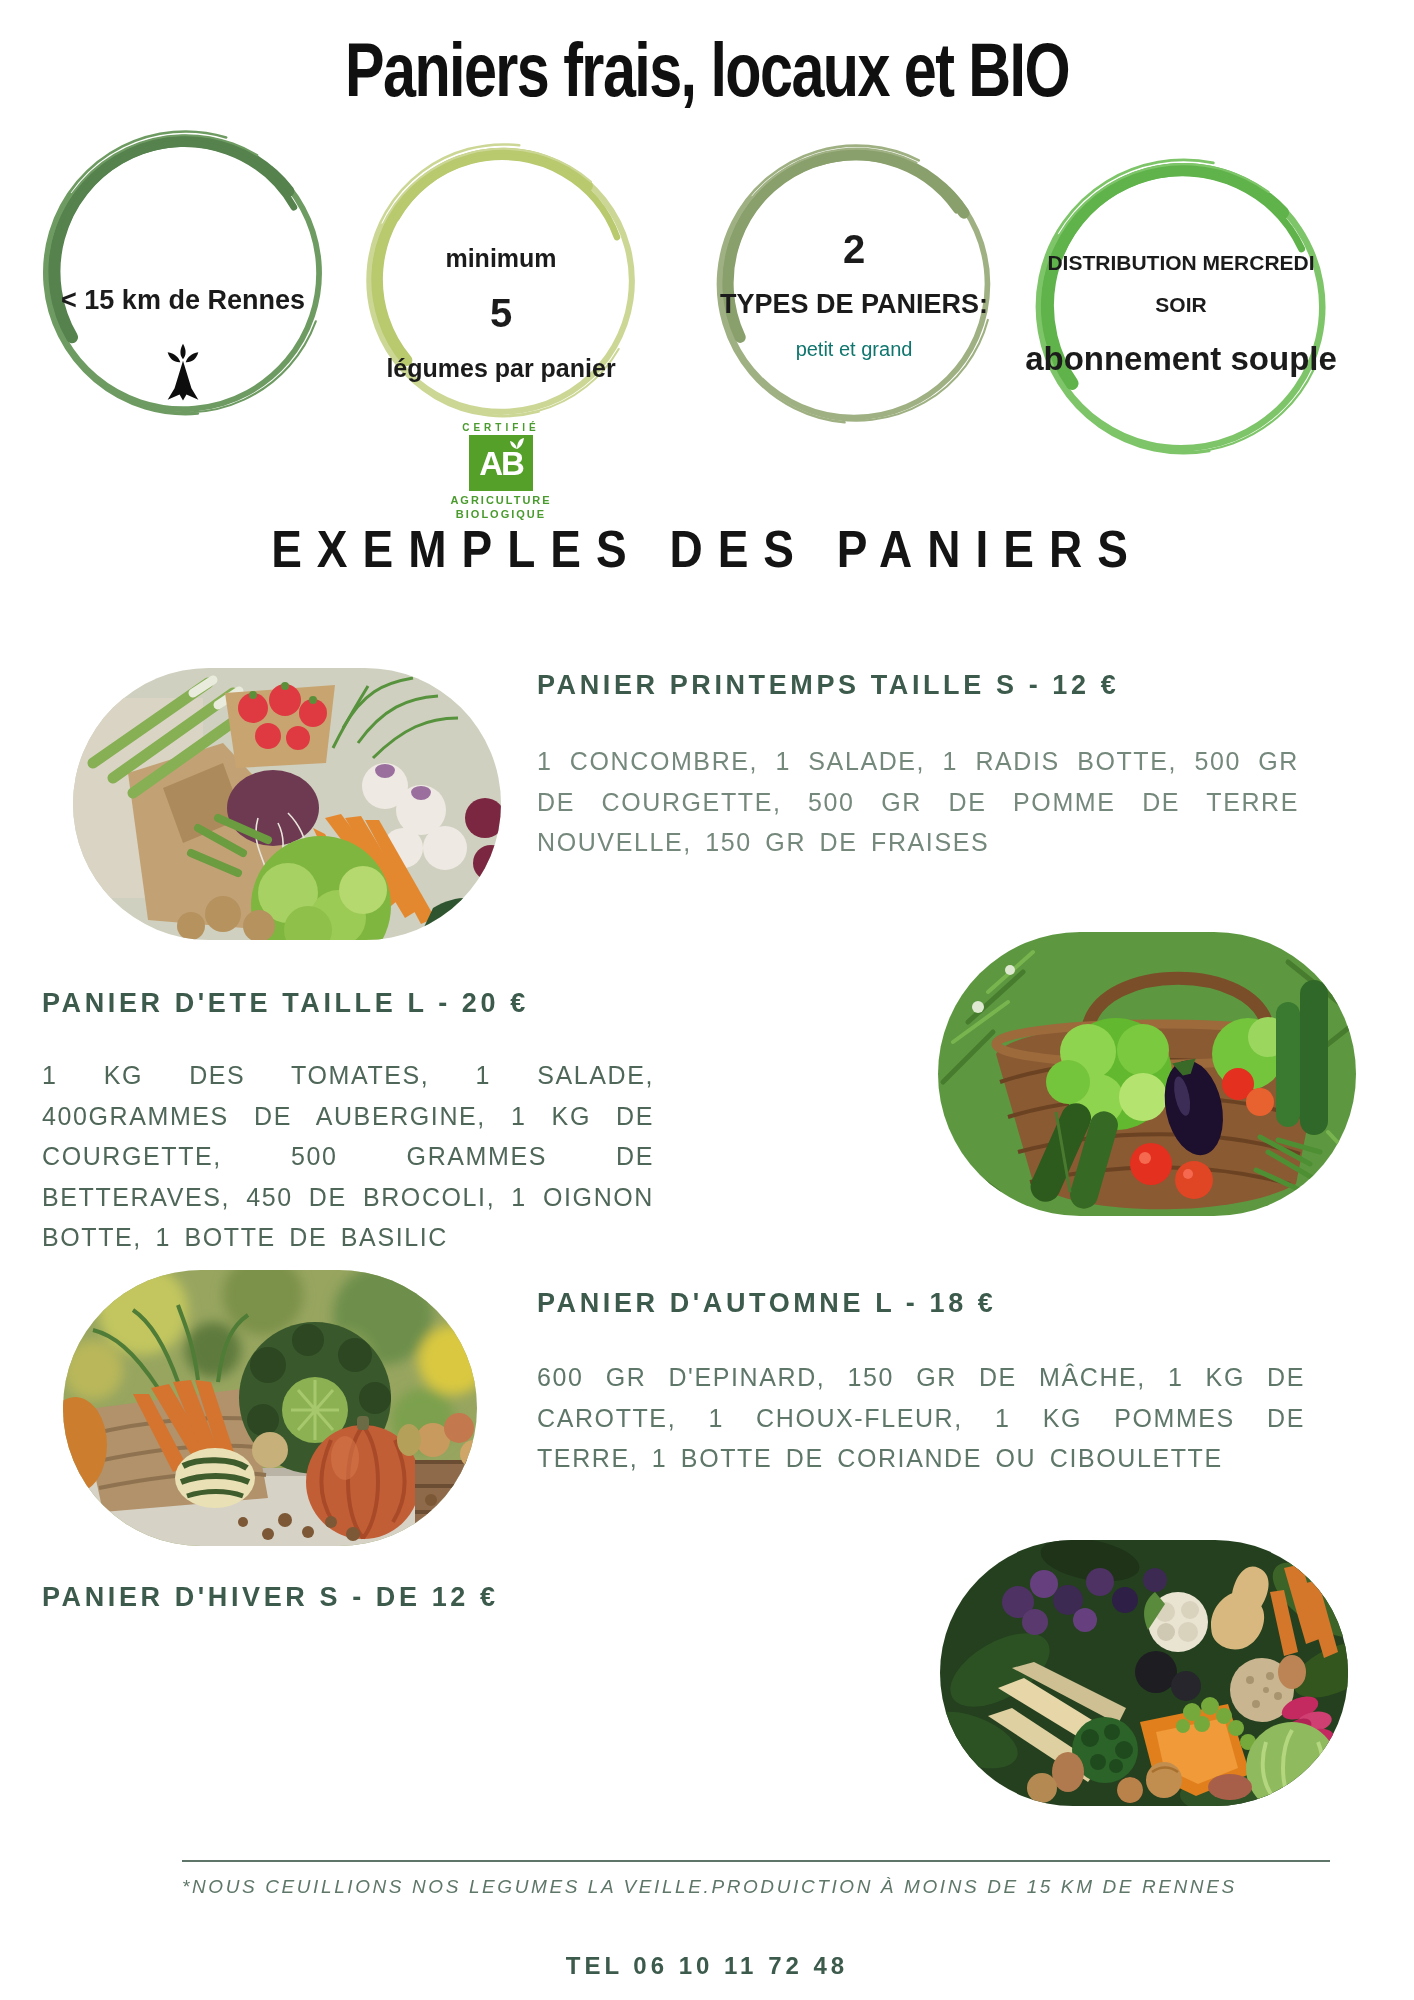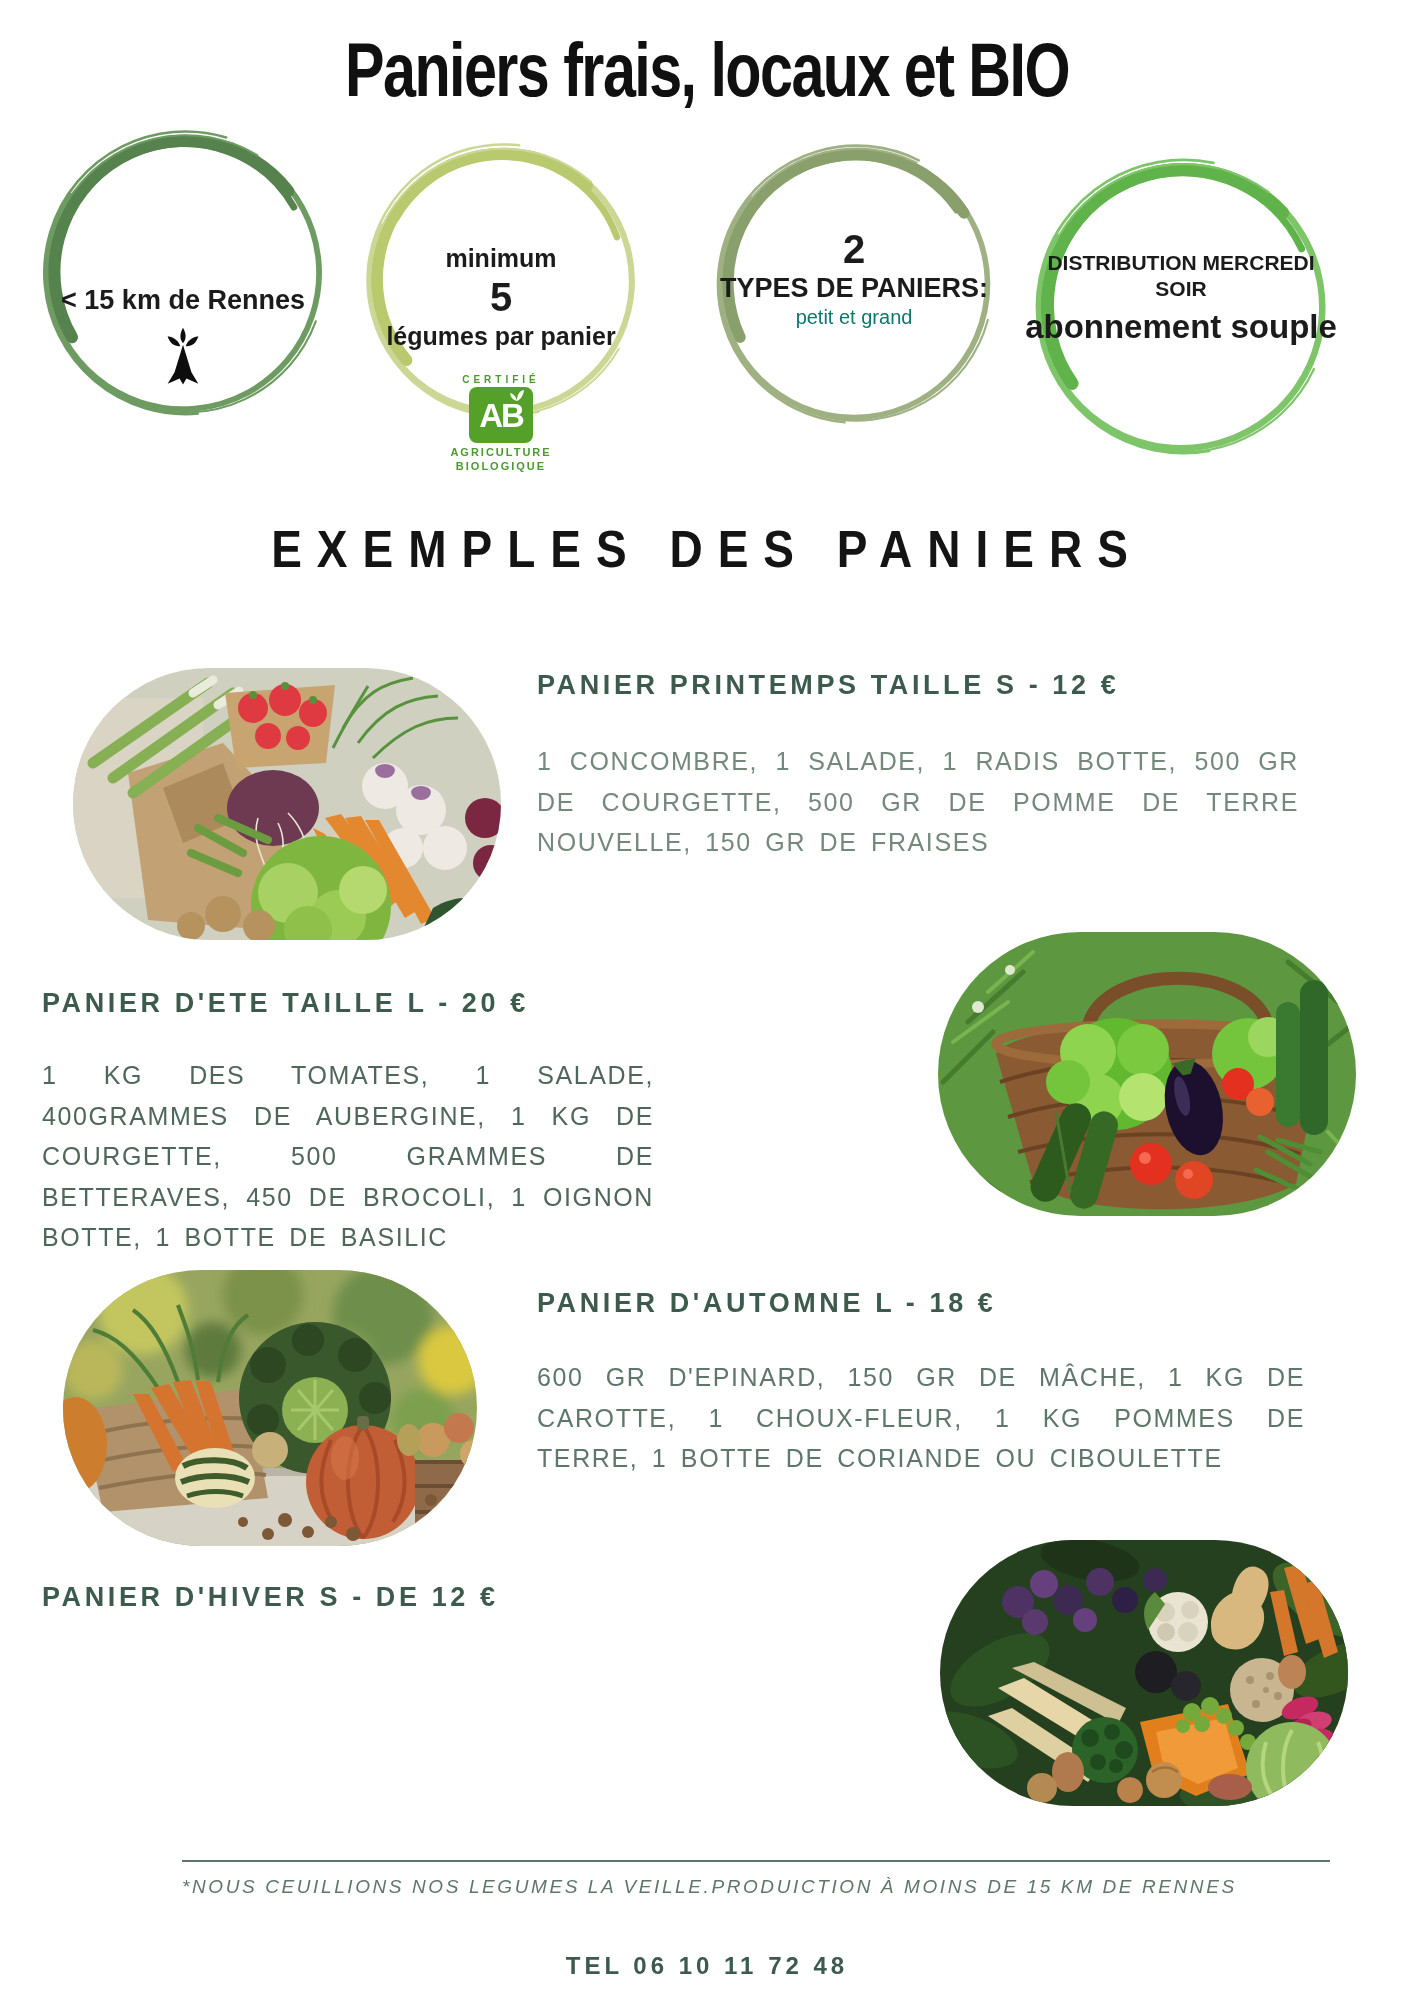--- a/index.html
+++ b/index.html
@@ -20,21 +20,21 @@
     position:absolute;top:26px;left:0;right:0;margin:0;text-align:center;
     font-size:76px;font-weight:700;color:#101010;letter-spacing:-2px;
     transform:scaleX(0.78);transform-origin:50% 50%;
     font-family:"Liberation Sans",sans-serif;
   }
   
   .badge{position:absolute;}
   .badge .ring{position:absolute;inset:0;width:100%;height:100%;}
   .badge .content{
     position:absolute;inset:0;display:flex;flex-direction:column;
-    align-items:center;text-align:center;color:#1b1b1b;
+    align-items:center;text-align:center;color:#1b1b1b;gap:16px;
   }
   .badge-1{left:26px;top:116px;width:314px;height:314px;--r1:#6E9B62;--r2:#55824D;}
   .badge-1{--r1:#6E9B62;--r2:#55824D;}
   .badge-2{left:350px;top:130px;width:302px;height:302px;--r1:#CCD795;--r2:#B8C96E;}
   .badge-3{left:700px;top:130px;width:308px;height:308px;--r1:#9FB183;--r2:#8AA06C;}
   .badge-4{left:1018px;top:144px;width:326px;height:326px;--r1:#7EC569;--r2:#5FB34A;}
   .badge-1 .content{padding-top:168px;}
   .badge-2 .content{padding-top:112px;}
   .badge-3 .content{padding-top:96px;}
   .badge-4 .content{padding-top:106px;}
@@ -43,21 +43,21 @@
   .b-num{font-weight:700;font-size:40px;line-height:1.15;}
   .b-reg{font-weight:400;font-size:20px;line-height:1.3;color:#0f766e;}
   .b-tiny{font-weight:700;font-size:21px;line-height:1.22;}
   .b-big{font-weight:700;font-size:33px;line-height:1.2;margin-top:6px;}
   .ermine{width:46px;height:62px;margin-top:10px;}
   
   .ab-logo{display:flex;flex-direction:column;align-items:center;margin-top:22px;justify-content:space-between;}
   .ab-certified{color:#4a9b2e;font-size:10px;font-weight:700;letter-spacing:4px;}
   .ab-square{
     width:64px;height:56px;background:var(--ab-green);margin-top:2px;
-    display:flex;align-items:center;justify-content:center;position:relative;border-radius:8px;
+    display:flex;align-items:center;justify-content:center;position:relative;border-radius:0;
   }
   .ab-square span{color:#fff;font-weight:700;font-size:33px;letter-spacing:-2px;line-height:1;}
   .ab-leaf{position:absolute;top:3px;right:8px;width:16px;height:12px;}
   .ab-caption{color:#4a9b2e;font-size:11px;font-weight:700;letter-spacing:2px;line-height:1.25;margin-top:3px;}
   
   .examples-heading{
     position:absolute;top:522px;left:0;right:0;margin:0;text-align:center;
     font-size:46px;font-weight:700;color:#141414;letter-spacing:15px;
     transform:scaleY(1.12);transform-origin:50% 50%;
   }

